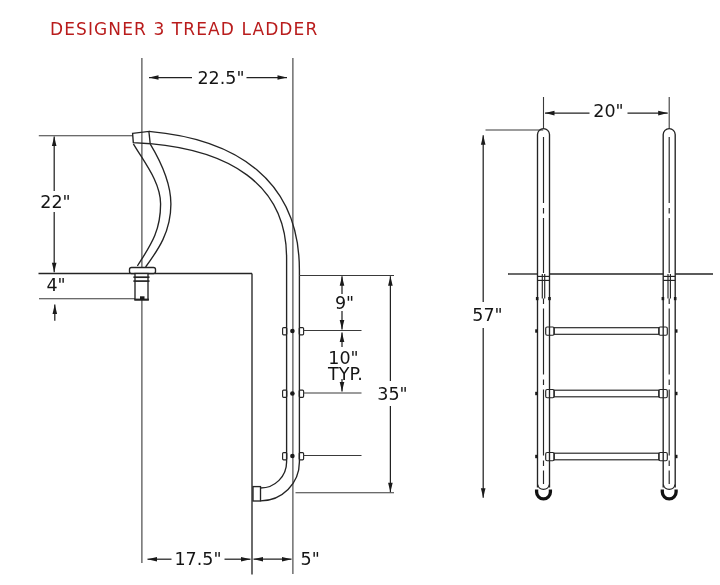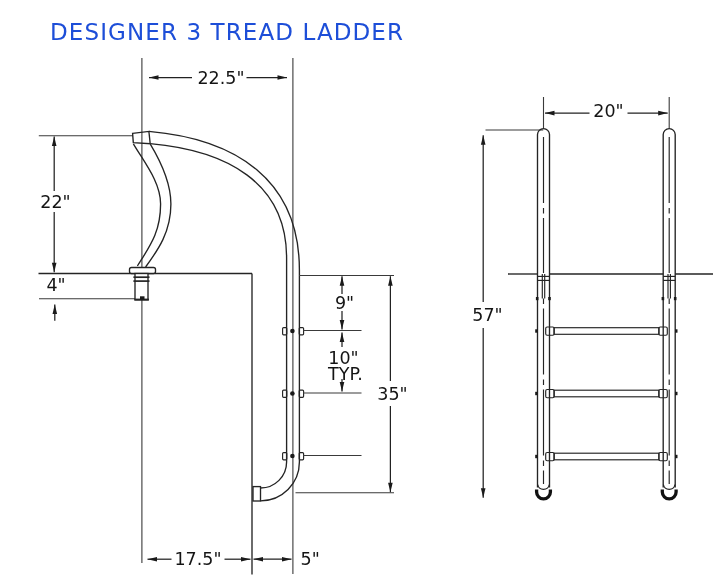--- a/index.html
+++ b/index.html
@@ -1,19 +1,19 @@
 <!DOCTYPE html>
 <html><head>
 <meta charset="utf-8">
 <style>
   html,body{margin:0;padding:0;background:#ffffff;}
   .page{position:relative;width:720px;height:585px;background:#fff;overflow:hidden;transform:translateZ(0);
         font-family:"DejaVu Sans", sans-serif;}
-  .title{position:absolute;left:50px;top:19px;will-change:transform;font-size:23px;letter-spacing:1.1px;
-         color:#1d4ed8;white-space:nowrap;}
+  .title{position:absolute;left:50px;top:19px;will-change:transform;font-size:17px;letter-spacing:1.1px;
+         color:#b91c1c;white-space:nowrap;}
   svg{position:absolute;left:0;top:0;opacity:0.999;}
   svg text{font-family:"DejaVu Sans", sans-serif;font-size:17.5px;fill:#141414;}
   .obj{stroke:#242424;stroke-width:1.35;fill:none;}
   .objthin{stroke:#242424;stroke-width:1.15;fill:none;}
   .ext{stroke:#3a3a3a;stroke-width:1.1;fill:none;}
   .dim{stroke:#222222;stroke-width:1.25;fill:none;}
   .ah{fill:#1a1a1a;stroke:none;}
   .whitefill{fill:#ffffff;}
 </style>
 </head>

